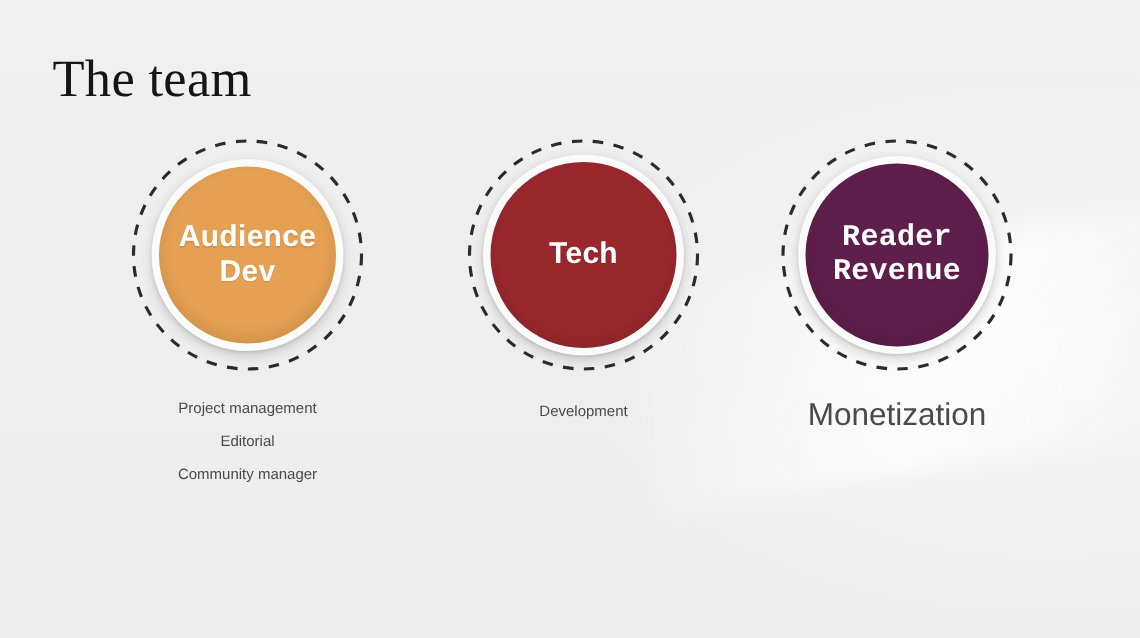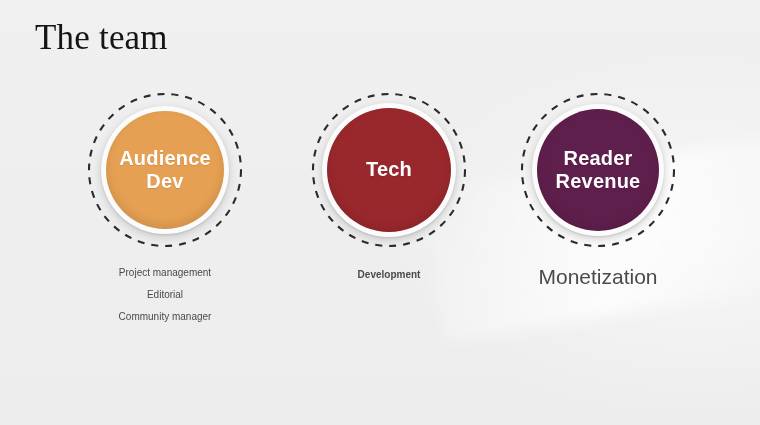--- a/index.html
+++ b/index.html
@@ -33,21 +33,21 @@
     height: 150px;
     background: linear-gradient(118deg, rgba(255,255,255,0) 0%, rgba(255,255,255,0.75) 48%, rgba(255,255,255,0) 86%);
     transform: rotate(-9deg);
     filter: blur(7px);
     pointer-events: none;
   }
 
   .page-title {
     position: absolute;
     left: 35px;
-    top: 18px;
+    top: 33px;
     font-family: "Liberation Serif", serif;
     font-size: 35px;
     line-height: 40px;
     color: #151515;
     letter-spacing: 0.2px;
     white-space: nowrap;
   }
 
   .nodes {
     position: absolute;
@@ -133,21 +133,21 @@
   }
   #node-audience-dev .node-caption { margin-top: 14px; }
 
   #node-tech { left: 284px; top: 92px; }
   #node-tech .halo { left: 11px; top: 11px; width: 134px; height: 134px; }
   #node-tech .disc {
     left: 16px; top: 16px; width: 124px; height: 124px;
     background: #99282d;
     font-size: 20px;
   }
-  #node-tech .node-caption { margin-top: 16px; font-weight: bold; }
+  #node-tech .node-caption { margin-top: 16px; }
 
   #node-reader-revenue { left: 493px; top: 92px; }
   #node-reader-revenue .halo { left: 12px; top: 12px; width: 132px; height: 132px; }
   #node-reader-revenue .disc {
     left: 17px; top: 17px; width: 122px; height: 122px;
     background: #5f1f4c;
     font-size: 20px;
   }
   #node-reader-revenue .node-caption { margin-top: 18px; font-size: 21px; }
 </style>
@@ -190,21 +190,21 @@
       </div>
       <div class="node-caption">Development</div>
     </div>
 
     <div class="node" id="node-reader-revenue">
       <div class="node-circle-wrap">
         <svg class="dashed-ring" viewBox="0 0 156 156">
           <circle cx="78" cy="78" r="76"></circle>
         </svg>
         <div class="halo"></div>
-        <div class="disc" style="background: rgb(95, 31, 76);">
+        <div class="disc" style="background: rgb(95, 31, 76); font-family: Liberation Mono, monospace;">
           <span class="disc-label">Reader
 Revenue</span>
         </div>
       </div>
       <div class="node-caption">Monetization</div>
     </div>
 
   </div>
 </div>
 

